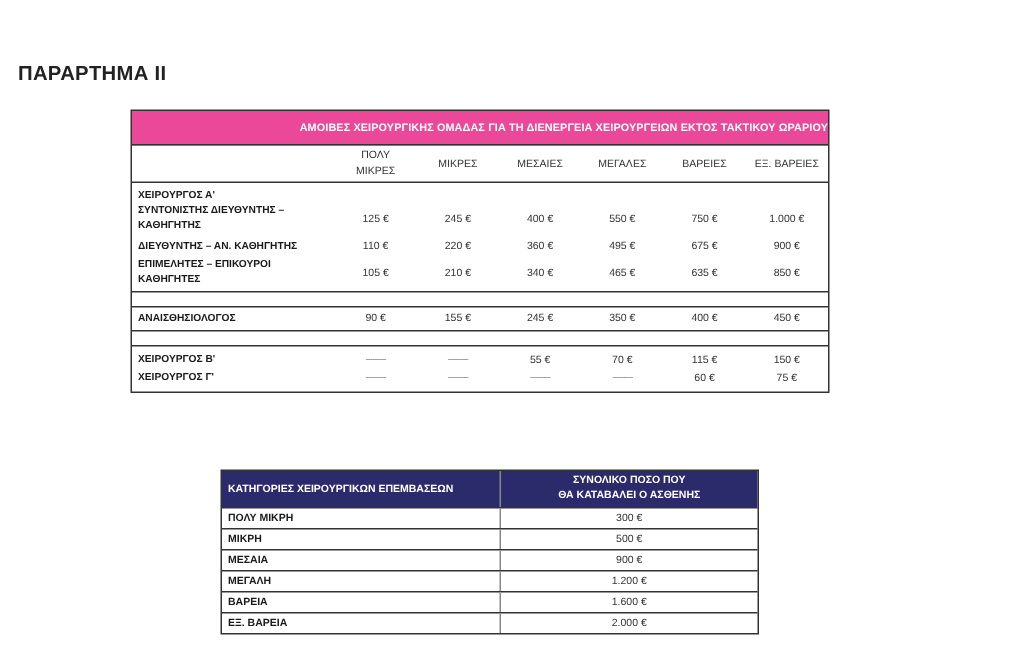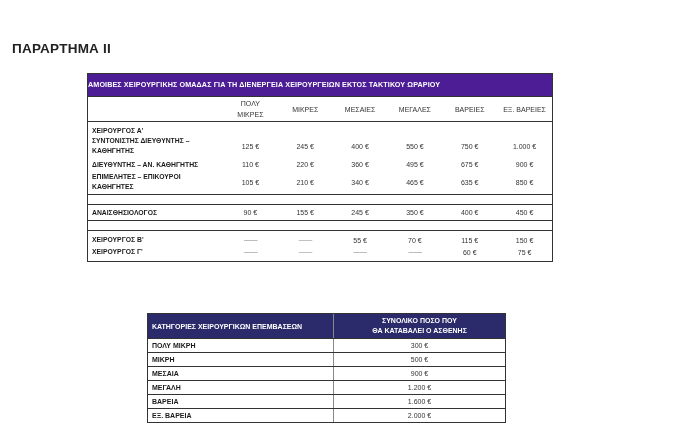--- a/index.html
+++ b/index.html
@@ -4,21 +4,21 @@
 <style>
   html, body { margin: 0; padding: 0; background: #ffffff; }
   body { width: 676px; height: 443px; position: relative; overflow: hidden;
          font-family: "Liberation Sans", sans-serif; color: #1a1a1a; }
   .page-title { position: absolute; left: 12px; width: 676px; top: 41px; text-align: left;
                 font-size: 13.5px; font-weight: bold; color: #222; letter-spacing: 0.2px; }
 
   
   .t1 { position: absolute; left: 87px; top: 73px; width: 466px; border: 1.5px solid #333;
         box-sizing: border-box; }
-  .t1-banner { background: #4c1d95; color: #fff; height: 22px; line-height: 22px; text-align: left;
+  .t1-banner { background: #ec4899; color: #fff; height: 22px; line-height: 22px; text-align: right;
                font-size: 7.2px; font-weight: bold; border-bottom: 1.5px solid #333; letter-spacing: 0.1px; }
   .t1-row { display: flex; align-items: center; box-sizing: border-box; }
   .t1-head { height: 25px; border-bottom: 1.5px solid #333; }
   .t1-cell-label { width: 135px; padding-left: 4px; box-sizing: border-box; font-size: 6.8px;
                    font-weight: bold; line-height: 10px; }
   .t1-cell { flex: 1; text-align: center; font-size: 7px; color: #333; }
   .t1-head .t1-cell { font-size: 7px; color: #333; line-height: 11px; }
   .t1-group { border-bottom: 1.5px solid #333; padding: 3px 0 2px 0; }
   .t1-group .t1-row { min-height: 11px; }
   .t1-spacer { height: 9px; border-bottom: 1.5px solid #333; }

